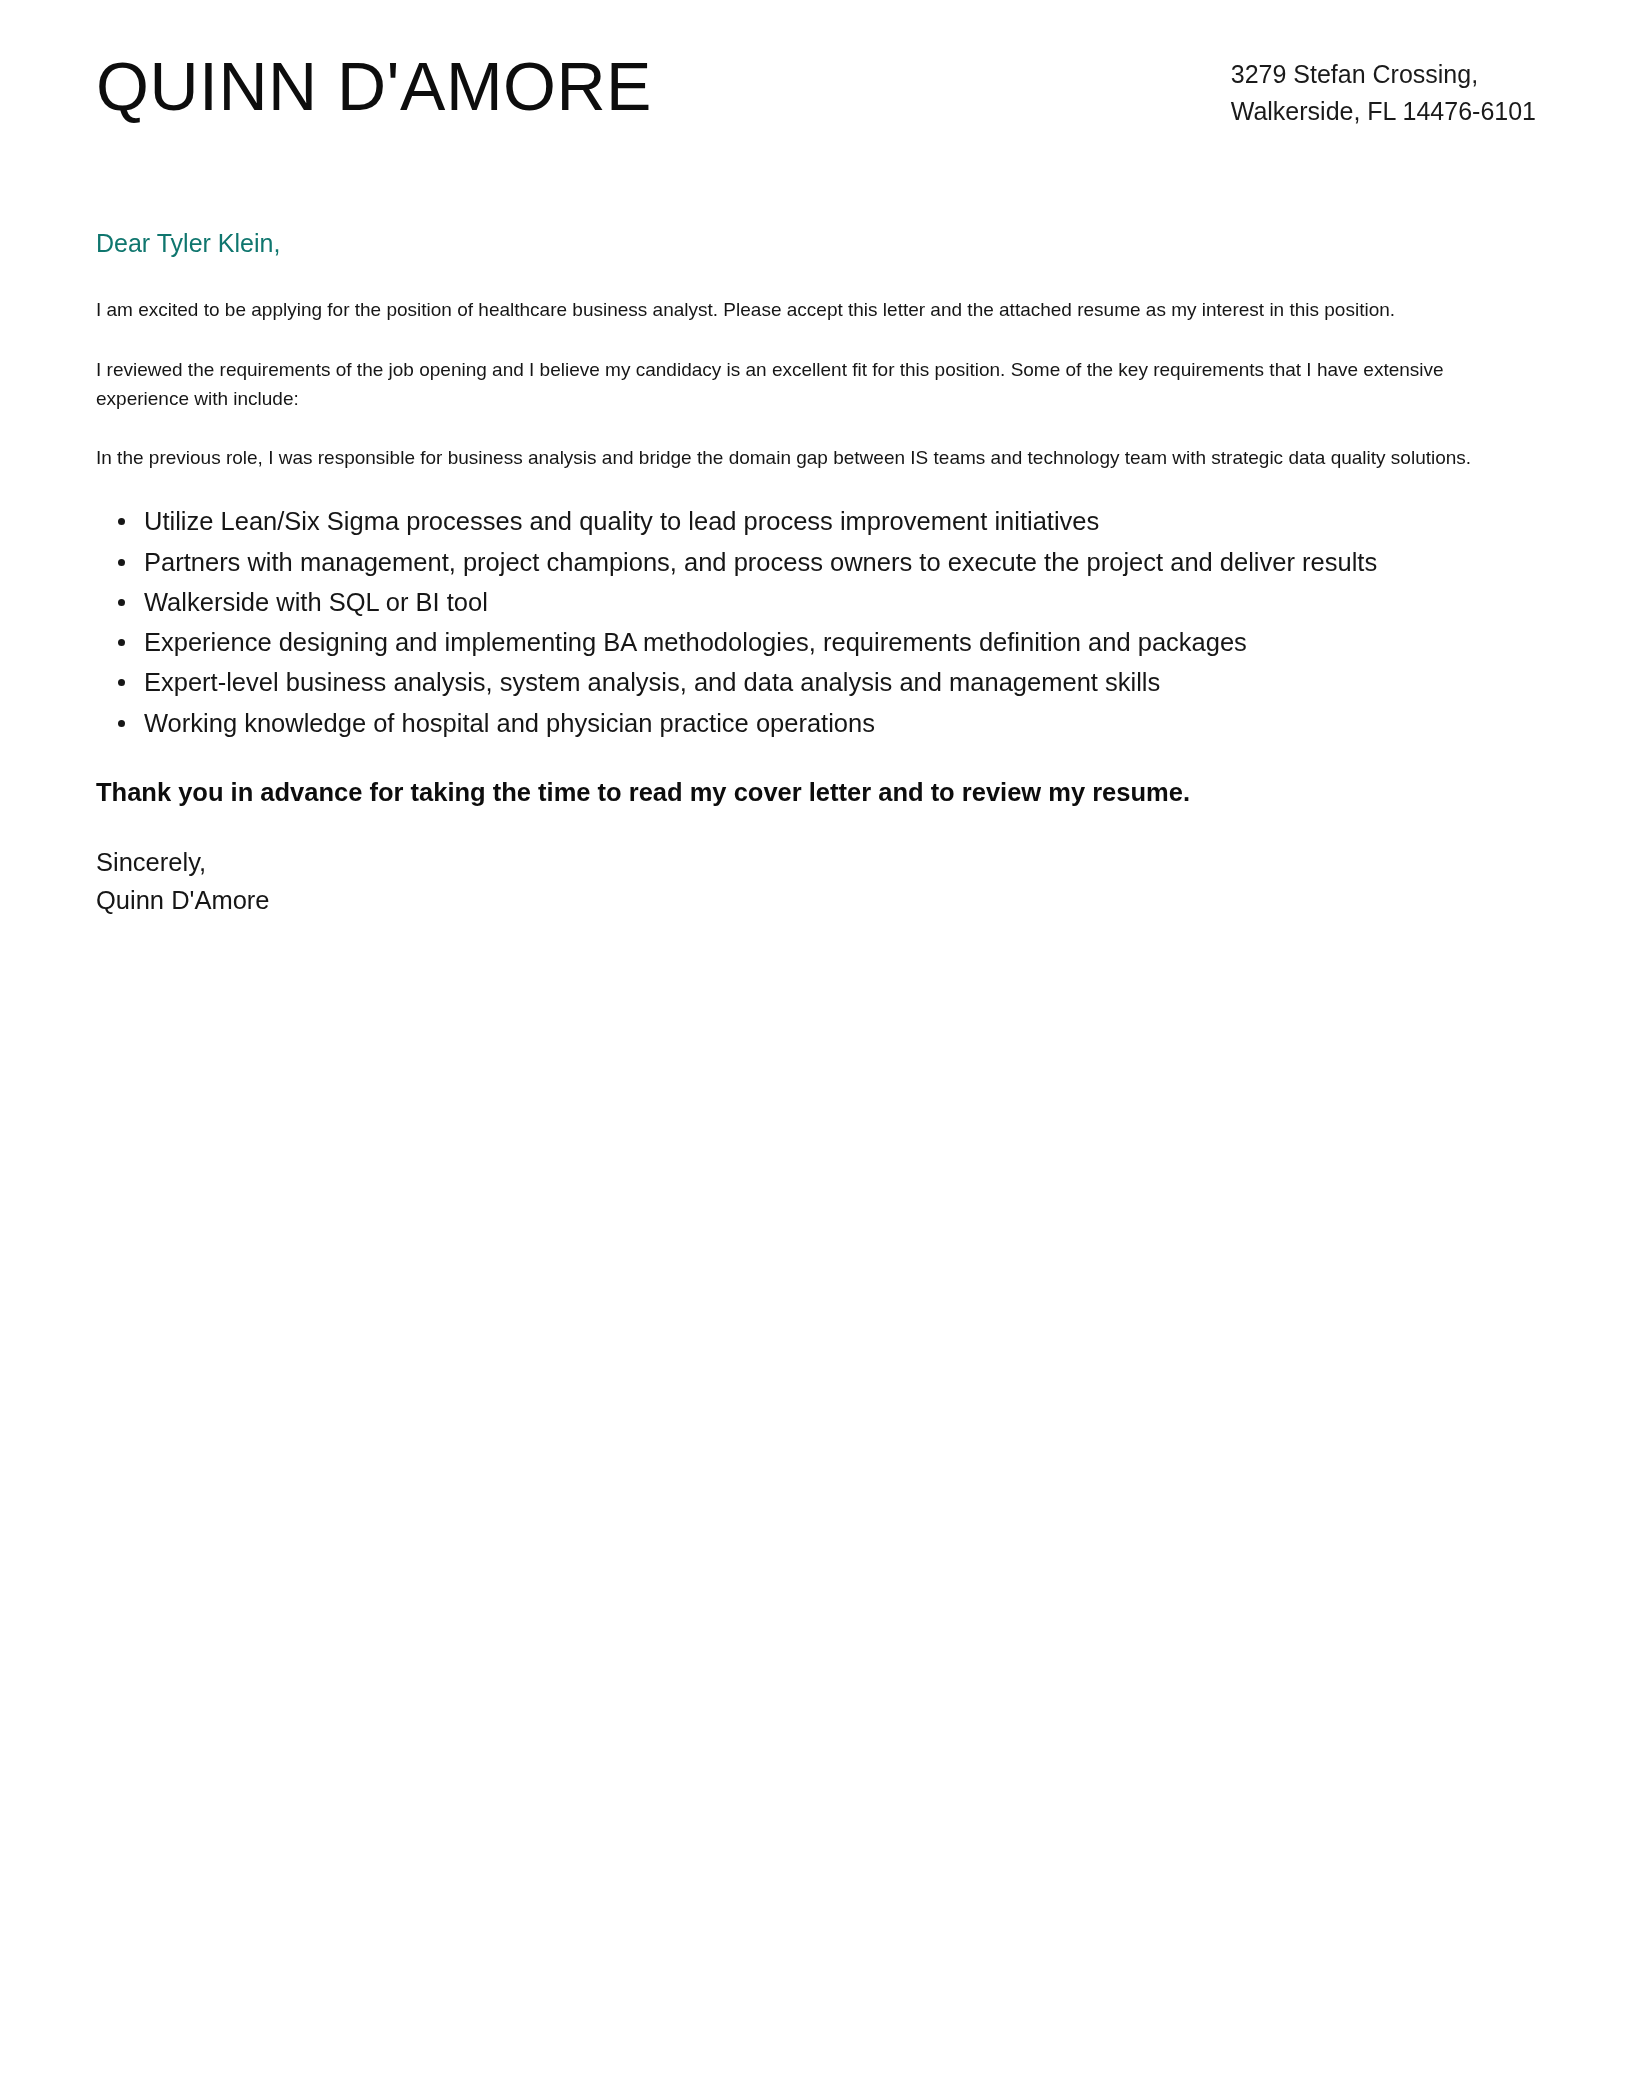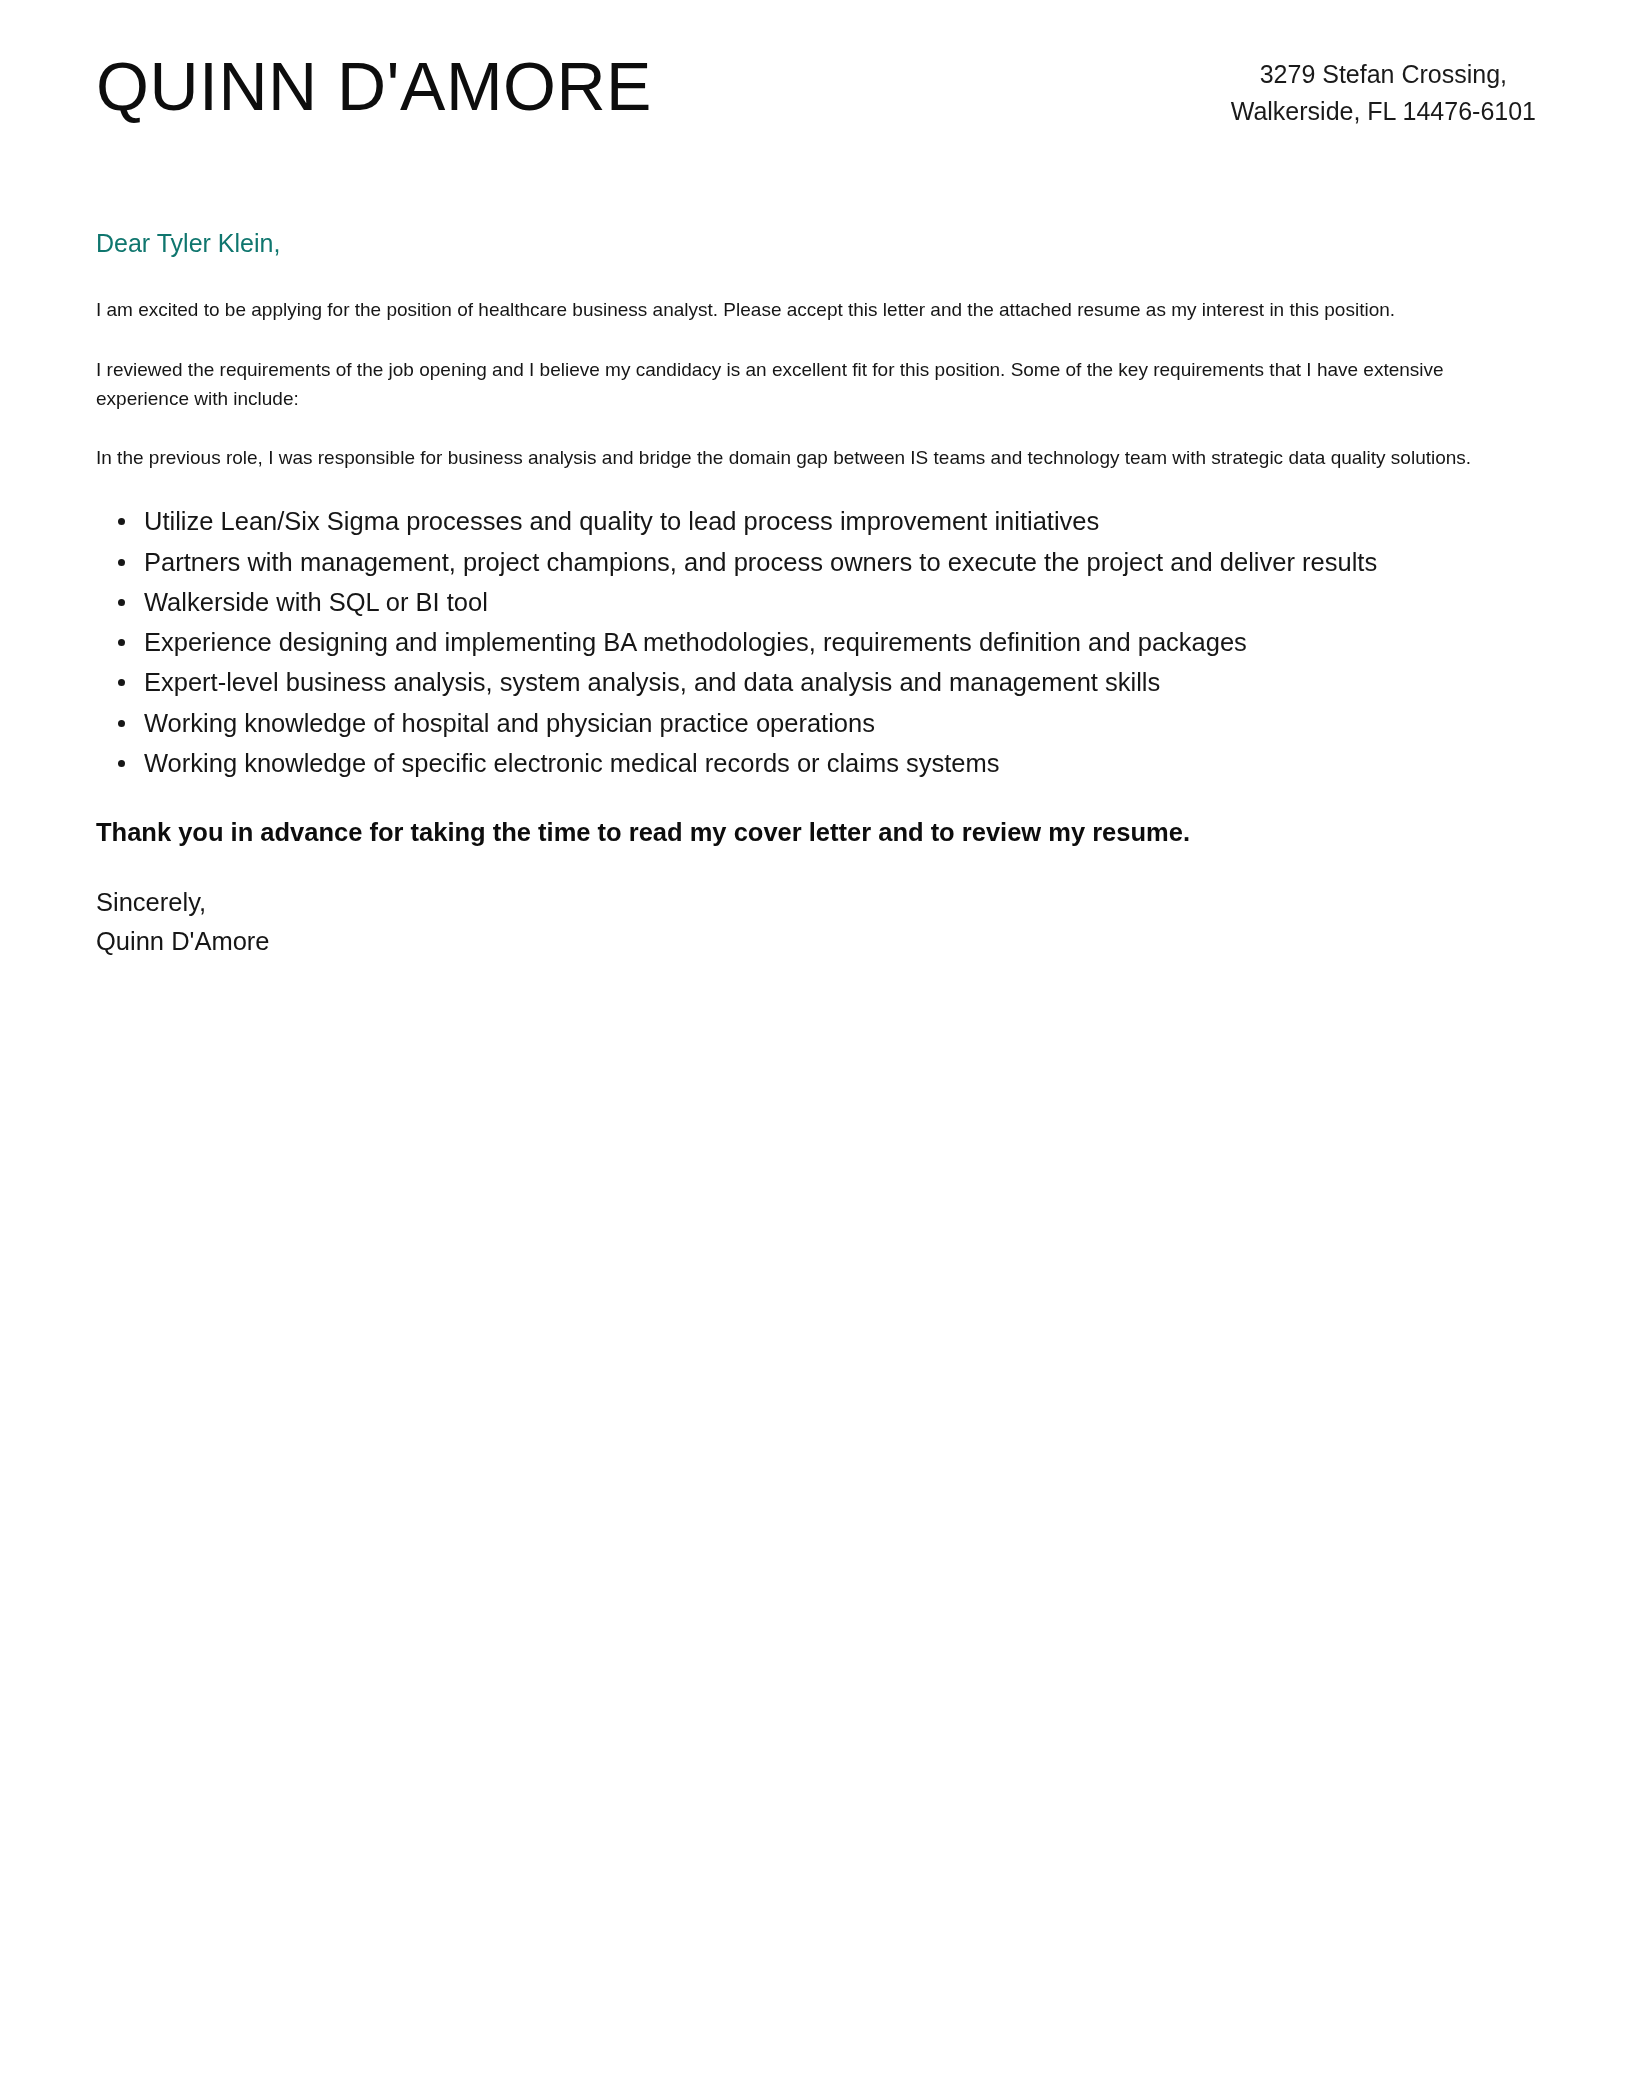--- a/index.html
+++ b/index.html
@@ -41,21 +41,21 @@
     font-weight: 300;
     letter-spacing: 0.5px;
     line-height: 1.08;
     color: #0d0d0d;
     white-space: nowrap;
     margin: 0;
     padding-top: 6px;
   }
 
   .address {
-    text-align: center;
+    text-align: left;
     font-size: 25px;
     font-weight: 400;
     line-height: 1.46;
     color: #1a1a1a;
     padding-top: 12px;
     white-space: nowrap;
   }
   .address div { margin: 0; }
 
   
@@ -146,21 +146,20 @@
       <p class="para">I reviewed the requirements of the job opening and I believe my candidacy is an excellent fit for this position. Some of the key requirements that I have extensive experience with include:</p>
       <p class="para">In the previous role, I was responsible for business analysis and bridge the domain gap between IS teams and technology team with strategic data quality solutions.</p>
 
       <ul class="requirements">
         <li>Utilize Lean/Six Sigma processes and quality to lead process improvement initiatives</li>
         <li>Partners with management, project champions, and process owners to execute the project and deliver results</li>
         <li>Walkerside with SQL or BI tool</li>
         <li>Experience designing and implementing BA methodologies, requirements definition and packages</li>
         <li>Expert-level business analysis, system analysis, and data analysis and management skills</li>
         <li>Working knowledge of hospital and physician practice operations</li>
-        <li>Working knowledge of specific electronic medical records or claims systems</li>
       </ul>
 
       <div class="closing-bold">Thank you in advance for taking the time to read my cover letter and to review my resume.</div>
 
       <div class="signature">
         <div>Sincerely,</div>
         <div>Quinn D'Amore</div>
       </div>
 
     </div>

